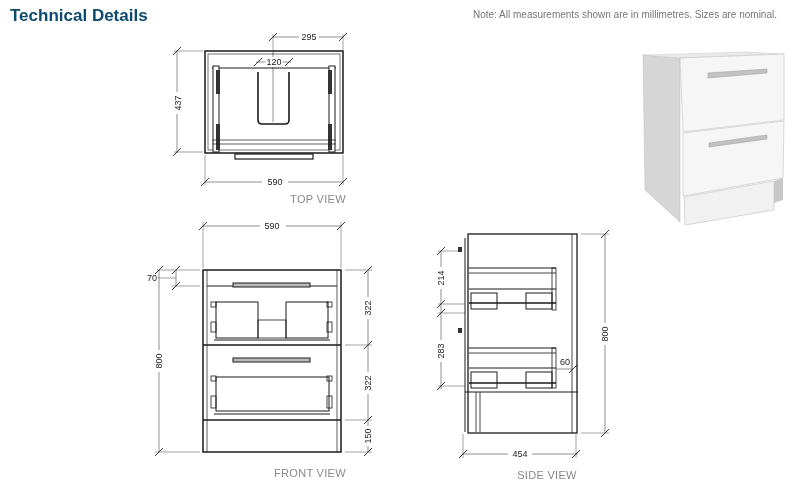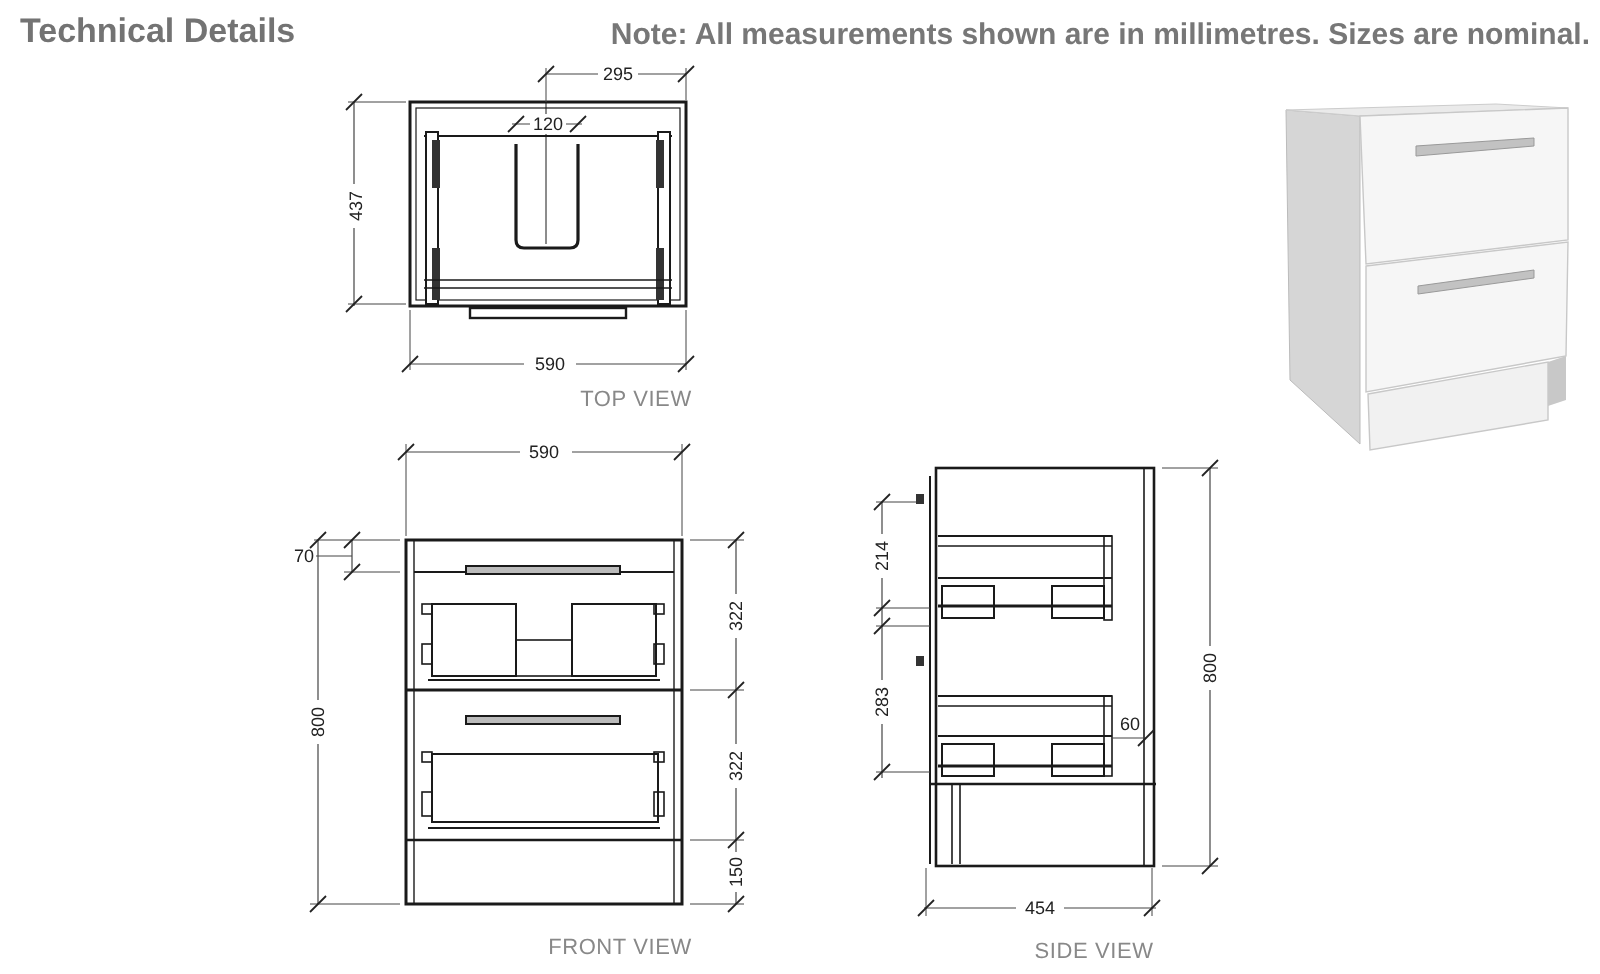--- a/index.html
+++ b/index.html
@@ -1,18 +1,18 @@
 <!DOCTYPE html>
 <html><head>
 <meta charset="utf-8">
 <style>
   html, body { margin:0; padding:0; background:#ffffff; }
   body { width:800px; height:487px; position:relative; overflow:hidden; font-family:"Liberation Sans", sans-serif; }
-  .title { position:absolute; left:10px; top:6px; font-size:17px; font-weight:bold; color:#737373; }
-  .note { position:absolute; right:5px; top:9px; font-size:15px; color:#777;font-weight:bold; }
+  .title { position:absolute; left:10px; top:6px; font-size:17px; font-weight:bold; color:#0c4a6e; }
+  .note { position:absolute; right:23px; top:9px; font-size:10px; color:#777; }
   svg.drawing { position:absolute; left:0; top:0; }
   .lbl { font-family:"Liberation Sans", sans-serif; font-size:9px; fill:#222; }
   .view { font-family:"Liberation Sans", sans-serif; font-size:11px; fill:#888; letter-spacing:0.3px; }
 </style>
 </head>
 <body>
 
 <div class="title">Technical Details</div>
 <div class="note">Note: All measurements shown are in millimetres. Sizes are nominal.</div>
 

